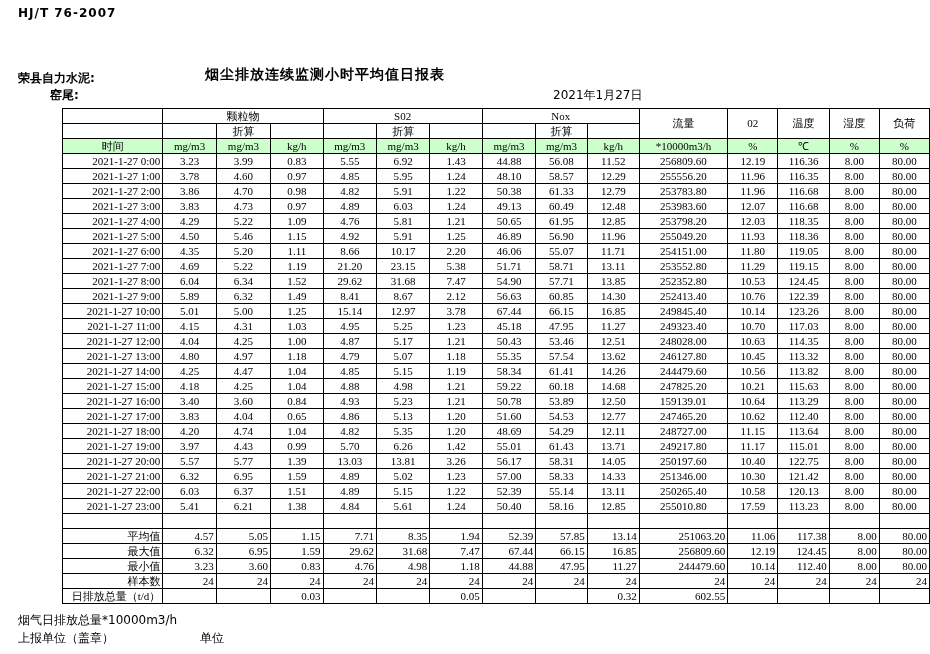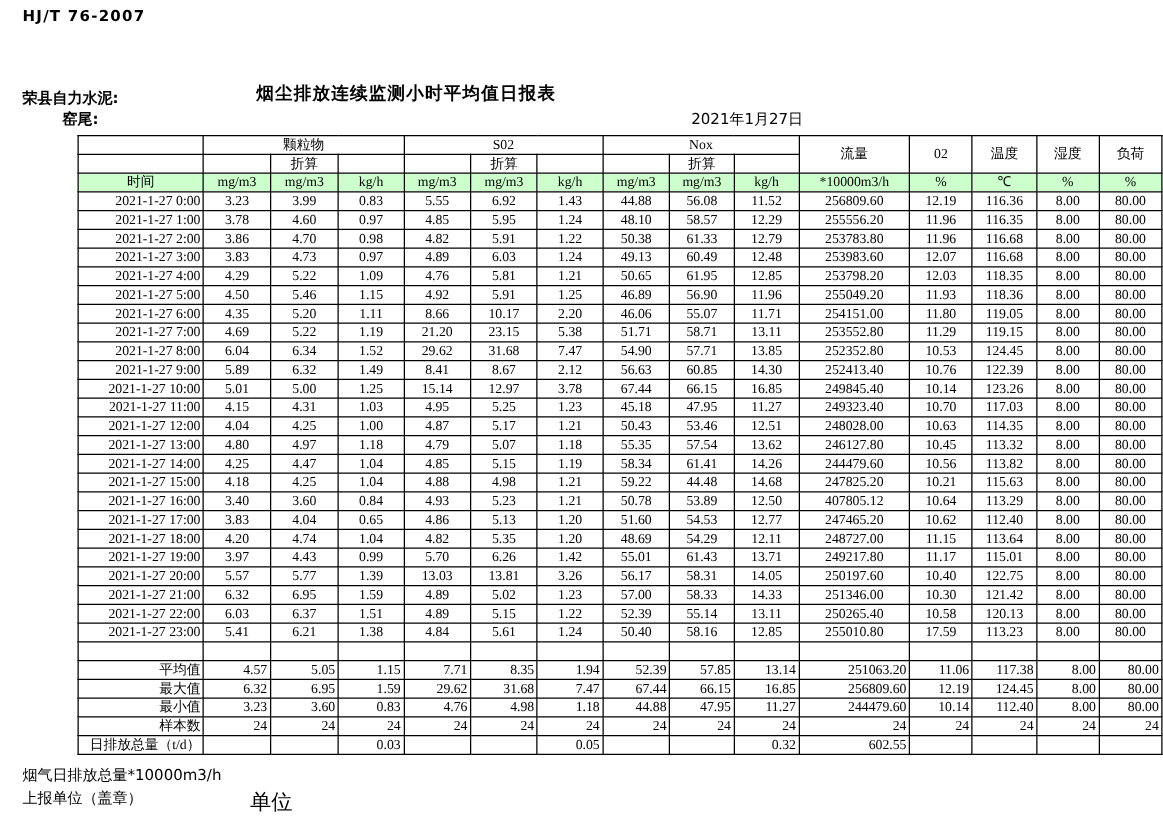--- a/index.html
+++ b/index.html
@@ -8,21 +8,21 @@
     font-family:"DejaVu Sans",sans-serif;color:#000;overflow:hidden;
   }
   .abs{position:absolute;white-space:nowrap;}
   .std{left:18px;top:6px;font-size:12px;font-weight:bold;letter-spacing:1px;}
   .title{left:205px;top:24px;font-size:14px;font-weight:bold;letter-spacing:1px;margin-top:42px;}
   .company{left:18px;top:70px;font-size:12px;font-weight:bold;}
   .station{left:18px;top:87px;font-size:12px;font-weight:bold;margin-left:32px;}
   .date{left:553px;top:87px;font-size:12px;}
   .note1{left:18px;top:612px;font-size:12px;}
   .note2{left:18px;top:630px;font-size:12px;}
-  .note3{left:200px;top:630px;font-size:17px;}
+  .note3{left:200px;top:630px;font-size:12px;}
 
   table.report{
     position:absolute;left:18px;top:108px;
     border-collapse:collapse;table-layout:fixed;
     font-family:Liberation Serif, serif;
     font-size:11px;
     margin-left:44px;
   }
   table.report td{
     border:1px solid #000;
@@ -361,40 +361,40 @@
       </tr>
       <tr>
         <td class="r">2021-1-27 15:00</td>
         <td class="c">4.18</td>
         <td class="c">4.25</td>
         <td class="c">1.04</td>
         <td class="c">4.88</td>
         <td class="c">4.98</td>
         <td class="c">1.21</td>
         <td class="c">59.22</td>
-        <td class="c">44.48</td>
+        <td class="c">60.18</td>
         <td class="c">14.68</td>
         <td class="c">247825.20</td>
         <td class="c">10.21</td>
         <td class="c">115.63</td>
         <td class="c">8.00</td>
         <td class="c">80.00</td>
       </tr>
       <tr>
         <td class="r">2021-1-27 16:00</td>
         <td class="c">3.40</td>
         <td class="c">3.60</td>
         <td class="c">0.84</td>
         <td class="c">4.93</td>
         <td class="c">5.23</td>
         <td class="c">1.21</td>
         <td class="c">50.78</td>
         <td class="c">53.89</td>
         <td class="c">12.50</td>
-        <td class="c">407805.12</td>
+        <td class="c">159139.01</td>
         <td class="c">10.64</td>
         <td class="c">113.29</td>
         <td class="c">8.00</td>
         <td class="c">80.00</td>
       </tr>
       <tr>
         <td class="r">2021-1-27 17:00</td>
         <td class="c">3.83</td>
         <td class="c">4.04</td>
         <td class="c">0.65</td>

